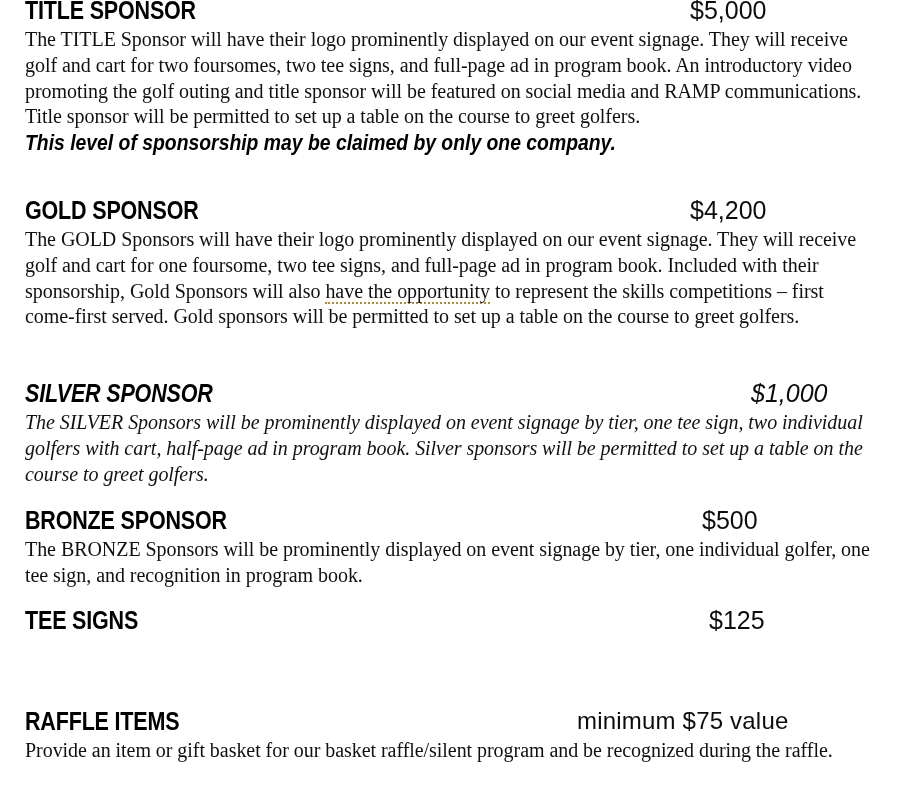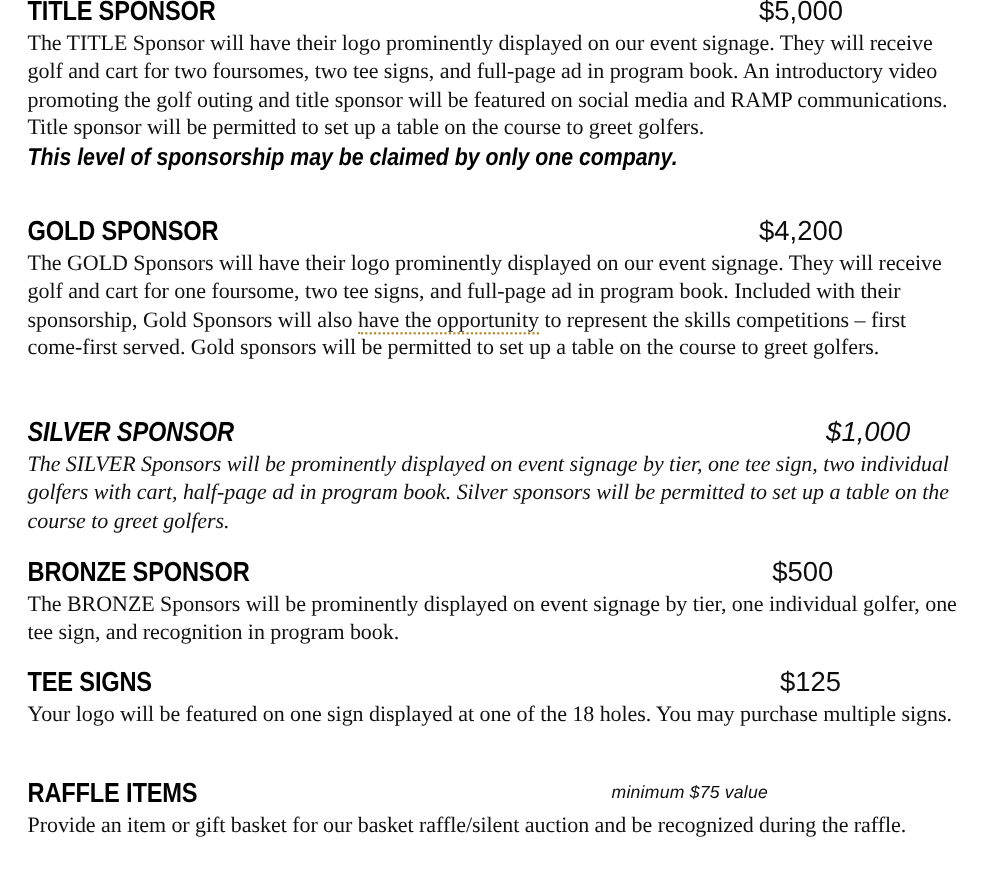--- a/index.html
+++ b/index.html
@@ -58,23 +58,22 @@
     top: 0;
     font-family: "Liberation Sans", "DejaVu Sans", sans-serif;
     font-weight: normal;
     font-size: 25px;
     line-height: 28px;
     letter-spacing: 0px;
     white-space: nowrap;
     color: #0d0d0d;
   }
   .tier-price.italic-note {
-    left: 531px;
-    font-style: italic;
-    font-size: 16px;
+    left: 552px;
+    font-size: 24px;
     letter-spacing: 0.2px;
   }
 
   
   .body-copy {
     font-family: "Liberation Serif", "DejaVu Serif", serif;
     font-size: 20px;
     line-height: 25.8px;
     letter-spacing: -0.05px;
     color: #101010;
@@ -148,24 +147,23 @@
       <div class="tier-price">$500</div>
     </div>
     <p class="body-copy">The BRONZE Sponsors will be prominently displayed on event signage by tier, one individual golfer, one tee sign, and recognition in program book.</p>
   </section>
 
   <section class="section" id="sec-tee">
     <div class="head-row">
       <div class="tier-name">TEE SIGNS</div>
       <div class="tier-price">$125</div>
     </div>
-    <p class="body-copy">Your logo will be featured on one sign displayed at one of the 18 holes. You may purchase multiple signs.</p>
   </section>
 
   <section class="section" id="sec-raffle">
     <div class="head-row">
       <div class="tier-name">RAFFLE ITEMS</div>
       <div class="tier-price italic-note">minimum $75 value</div>
     </div>
-    <p class="body-copy">Provide an item or gift basket for our basket raffle/silent auction and be recognized during the raffle.</p>
+    <p class="body-copy">Provide an item or gift basket for our basket raffle/silent program and be recognized during the raffle.</p>
   </section>
 
 </div>
 
 </body></html>

